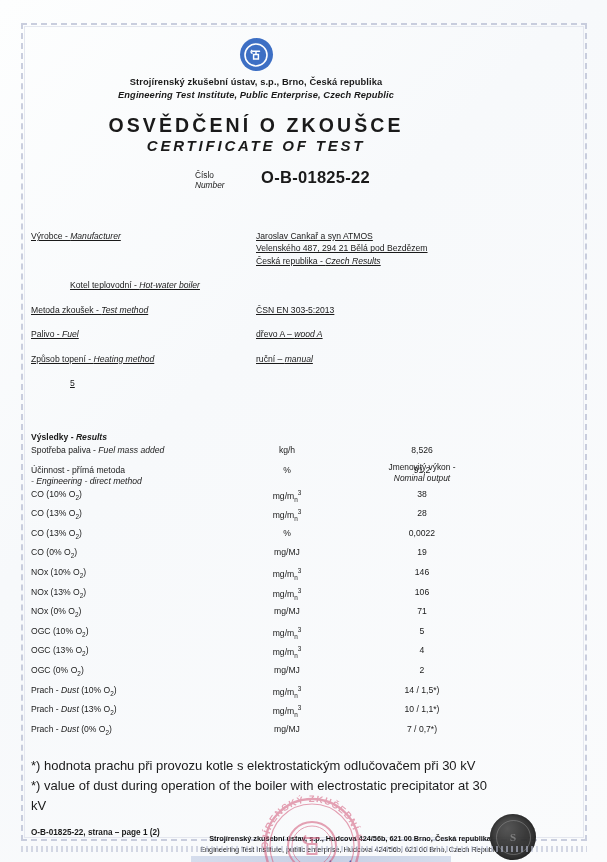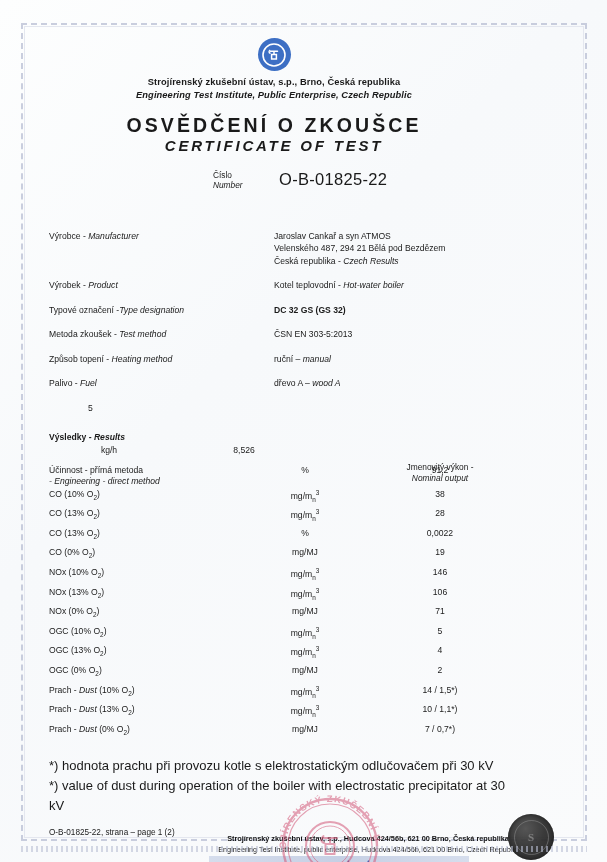--- a/index.html
+++ b/index.html
@@ -26,21 +26,21 @@
   }
   .scan-frame-inner {
     position: absolute;
     left: 24px; top: 26px;
     width: 560px; height: 812px;
     border: 1px solid #e4e7ef;
     box-sizing: border-box;
   }
   .paper {
     position: absolute;
-    left: 38px; top: 28px;
+    left: 20px; top: 28px;
     width: 472px; height: 808px;
   }
 
   
   .logo-wrap {
     position: absolute;
     left: 0; right: 0; top: 10px;
     display: flex; justify-content: center;
   }
   .logo {
@@ -86,41 +86,42 @@
     font-weight: bold;
     font-style: italic;
     letter-spacing: 2.8px;
   }
 
   
   .num-block {
     position: absolute;
     left: 175px; top: 140px;
     display: flex;
-    align-items: center;
+    align-items: flex-start;
   }
   .num-labels {
     line-height: 1.25;
     padding-top: 2px;
     width: 52px;
   }
   .num-label-cz { font-size: 8.3px; }
   .num-label-en { font-size: 8.3px; font-style: italic; }
   .num-value {
     font-size: 16.5px;
-    font-weight: normal;
+    font-weight: bold;
     letter-spacing: 0.3px;
     margin-left: 14px;
   }
 
   
   .info {
     position: absolute;
     left: 11px; top: 202px;
     width: 540px;
+    text-decoration: underline;
   }
   .info-row {
     display: flex;
     margin-bottom: 12px;
   }
   .info-label {
     width: 186px;
     font-size: 8.6px;
     line-height: 1.45;
     flex-shrink: 0;
@@ -187,21 +188,21 @@
     left: 11px; top: 728px;
     font-size: 13px;
     line-height: 1.55;
   }
 
   
   .footer-id {
     position: absolute;
     left: 11px; top: 800px;
     font-size: 8.2px;
-    font-weight: normal;
+    font-weight: bold;
   }
   .footer-addr {
     position: absolute;
     left: 120px; top: 806px;
     width: 420px;
     text-align: center;
     font-size: 7.3px;
     font-weight: bold;
     line-height: 1.5;
     color: #111;
@@ -299,67 +300,61 @@
     <div class="info" id="info-container">
         <div class="info-row">
           <div class="info-label"><span>Výrobce - </span><span class="it">Manufacturer</span></div>
           <div class="info-value">
             <div>Jaroslav Cankař a syn ATMOS</div>
             <div>Velenského 487,  294 21  Bělá pod Bezdězem</div>
             <div><span>Česká republika - </span><span class="it">Czech Results</span></div>
           </div>
         </div>
         <div class="info-row">
-          <div class="info-label"><span>Výrobek -  </span><span class="it">Product</span></div>
           <div class="info-value">
             <div><span>Kotel teplovodní -  </span><span class="it">Hot-water boiler</span></div>
           </div>
         </div>
         <div class="info-row">
-          <div class="info-label"><span>Typové označení  -</span><span class="it">Type designation</span></div>
-          <div class="info-value">
-            <div class="bold">DC 32 GS (GS 32)</div>
-          </div>
-        </div>
-        <div class="info-row">
           <div class="info-label"><span>Metoda zkoušek - </span><span class="it">Test method</span></div>
           <div class="info-value">
             <div><span>ČSN EN 303-5:2013</span><span class="it"></span></div>
           </div>
         </div>
         <div class="info-row">
+          <div class="info-label"><span>Palivo -  </span><span class="it">Fuel</span></div>
+          <div class="info-value">
+            <div><span>dřevo A – </span><span class="it">wood A</span></div>
+          </div>
+        </div>
+        <div class="info-row">
           <div class="info-label"><span>Způsob topení -  </span><span class="it">Heating method</span></div>
           <div class="info-value">
             <div><span>ruční – </span><span class="it">manual</span></div>
-          </div>
-        </div>
-        <div class="info-row">
-          <div class="info-label"><span>Palivo -  </span><span class="it">Fuel</span></div>
-          <div class="info-value">
-            <div><span>dřevo A – </span><span class="it">wood A</span></div>
           </div>
         </div>
         <div class="info-row">
           <div class="info-value">
             <div><span>5</span><span class="it"></span></div>
           </div>
         </div>
       </div>
 
     <div class="results-head">
       <span>Výsledky -  </span><span class="it">Results</span>
     </div>
 
     <div class="col-head">
       <div>Jmenovitý výkon -</div>
       <div class="it">Nominal output</div>
     </div>
 
     <div class="res" id="results-container">
         <div class="res-row">
+          <div class="res-name"><span>Spotřeba paliva - </span><span class="it">Fuel mass added</span></div>
           <div class="res-unit"><span>kg/h</span></div>
           <div class="res-val">8,526</div>
         </div>
         <div class="res-row tall">
           <div class="res-name">
             <div>Účinnost  - přímá metoda</div>
             <div class="it">- Engineering - direct method</div>
           </div>
           <div class="res-unit"><span>%</span></div>
           <div class="res-val">91,2</div>

